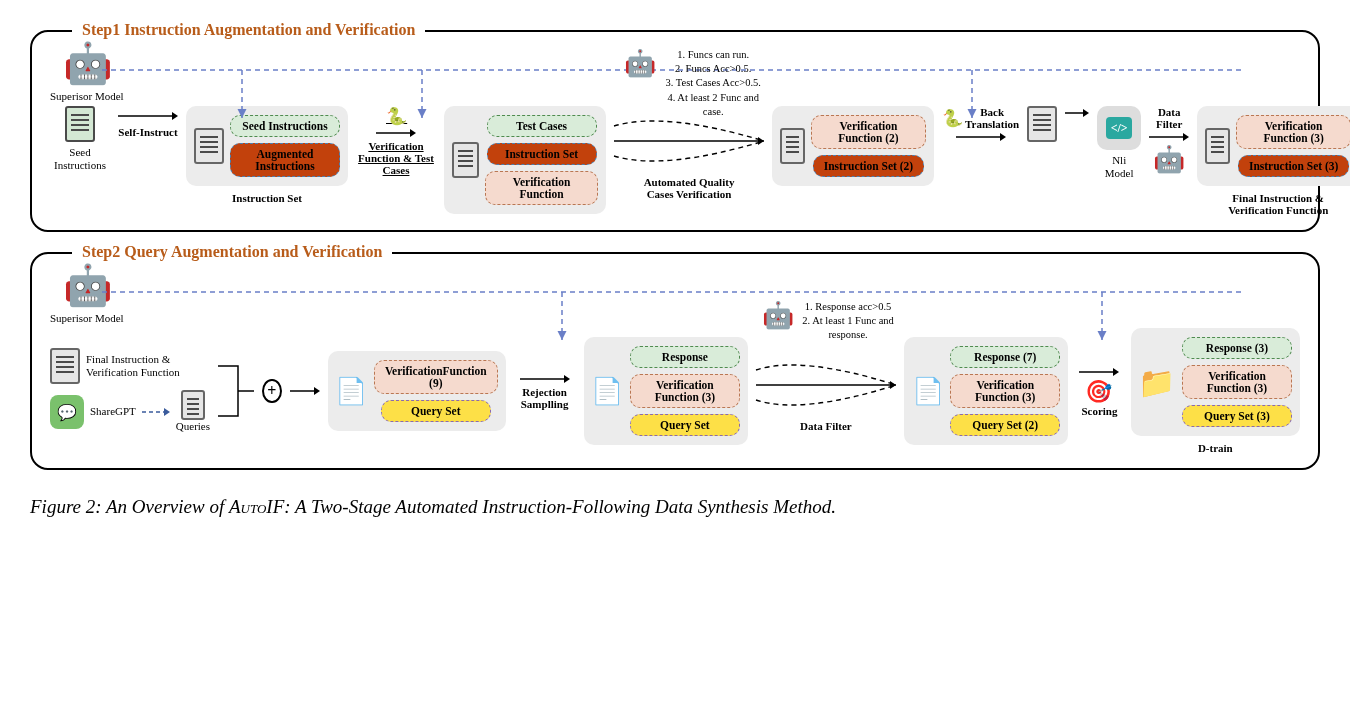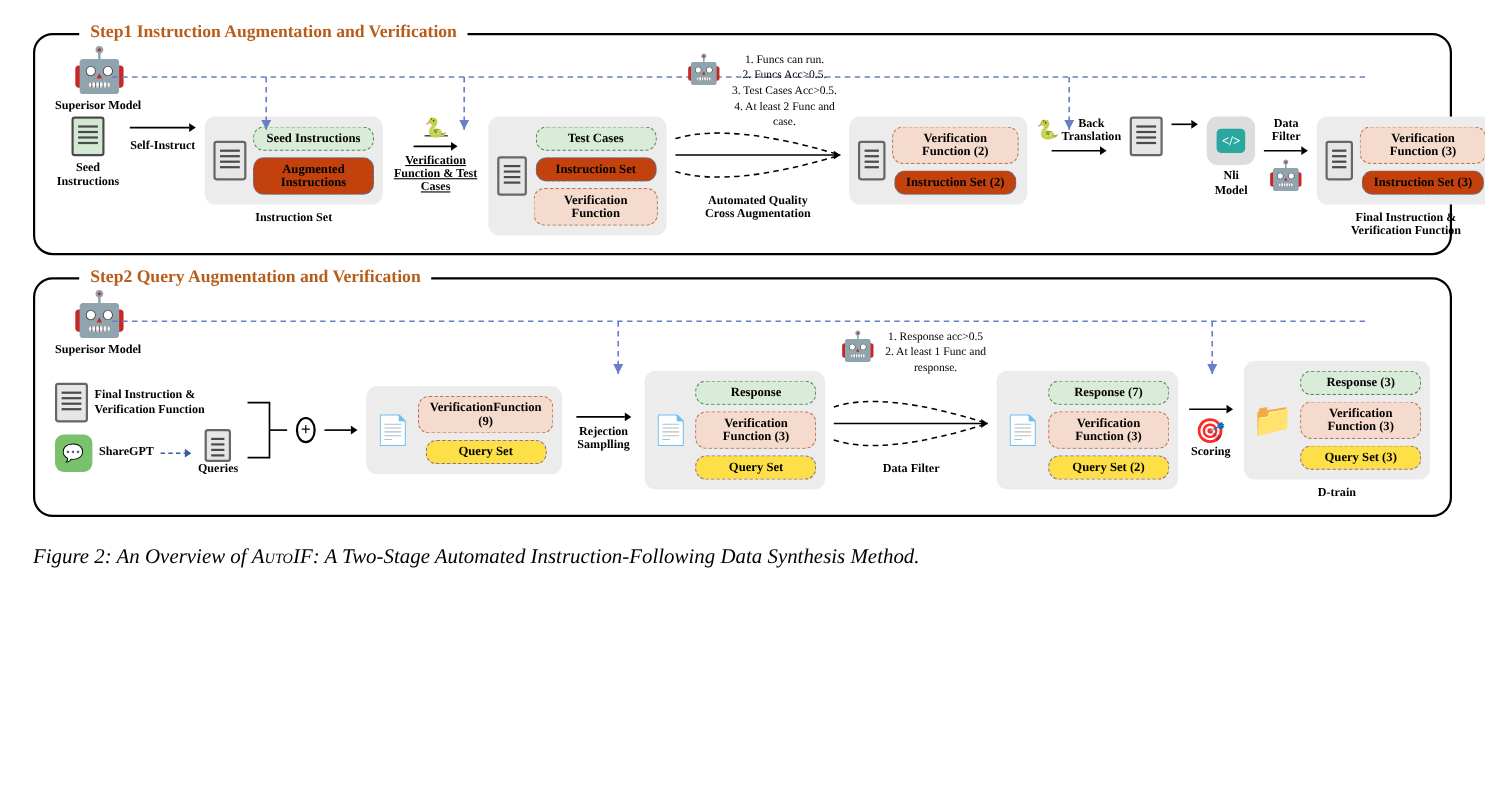--- a/index.html
+++ b/index.html
@@ -1,21 +1,21 @@
 <!DOCTYPE html>
 <html><head>
 <meta charset="utf-8">
 <style>
 * { box-sizing: border-box; margin: 0; padding: 0; }
 body { font-family: Georgia, 'Times New Roman', serif; background: #fff; padding: 30px; font-size: 13px; color: #000; }
 .diagram-wrapper { width: 1290px; margin: 0 auto; }
 .step-panel { border: 2px solid #000; border-radius: 18px; padding: 12px 18px 14px 18px; position: relative; margin-bottom: 20px; }
 .step-title { position: absolute; top: -11px; left: 40px; background: #fff; padding: 0 10px; color: #b85c1a; font-weight: bold; font-size: 16px; }
 .row { display: flex; align-items: center; gap: 8px; }
-.block-label { font-size: 11px; font-weight: bold; text-align: center; line-height: 1.2; }
+.block-label { font-size: 11px; font-weight: normal; text-align: center; line-height: 1.2; }
 .label-under { font-size: 11px; font-weight: bold; text-align: center; margin-top: 2px; }
 
 
 .robot-icon { width: 46px; height: 46px; display: inline-block; position: relative; }
 .robot-icon::before { content: "🤖"; font-size: 40px; position: absolute; left: 0; top: -4px; }
 .robot-small { font-size: 26px; }
 
 
 .doc-icon { width: 30px; height: 36px; border: 2px solid #4a4a4a; border-radius: 3px; position: relative; background: linear-gradient(#d4e8d4 0 50%, #d4e8d4 50%); }
 .doc-lines::after { content: ""; position: absolute; top: 6px; left: 4px; right: 4px; height: 2px; background: #4a4a4a; box-shadow: 0 5px 0 #4a4a4a, 0 10px 0 #4a4a4a, 0 15px 0 #4a4a4a; }
@@ -154,21 +154,21 @@
           <div>3. Test Cases Acc&gt;0.5.</div>
           <div>4. At least 2 Func and case.</div>
         </div>
       </div>
       <svg class="arrow" width="150" height="70">
         <path d="M0 20 Q50 5 150 35" stroke="#000" stroke-width="1.4" fill="none" stroke-dasharray="5,4"></path>
         <path d="M0 35 H150" stroke="#000" stroke-width="1.4" fill="none"></path>
         <path d="M0 50 Q50 65 150 35" stroke="#000" stroke-width="1.4" fill="none" stroke-dasharray="5,4"></path>
         <path d="M144,31 L150,35 L144,39 Z" fill="#000"></path>
       </svg>
-      <div class="flow-label" style="width:120px;">Automated Quality Cross Augmentation</div>
+      <div class="flow-label" style="width:120px;">Automated Quality Cases Verification</div>
     </div>
 
     <div class="grey-box">
       <div class="doc-icon doc-grey doc-lines"></div>
       <div class="flex-col">
         <div class="pill pill-orange">Verification Function (2)</div>
         <div class="pill pill-blue">Instruction Set (2)</div>
       </div>
     </div>
 

